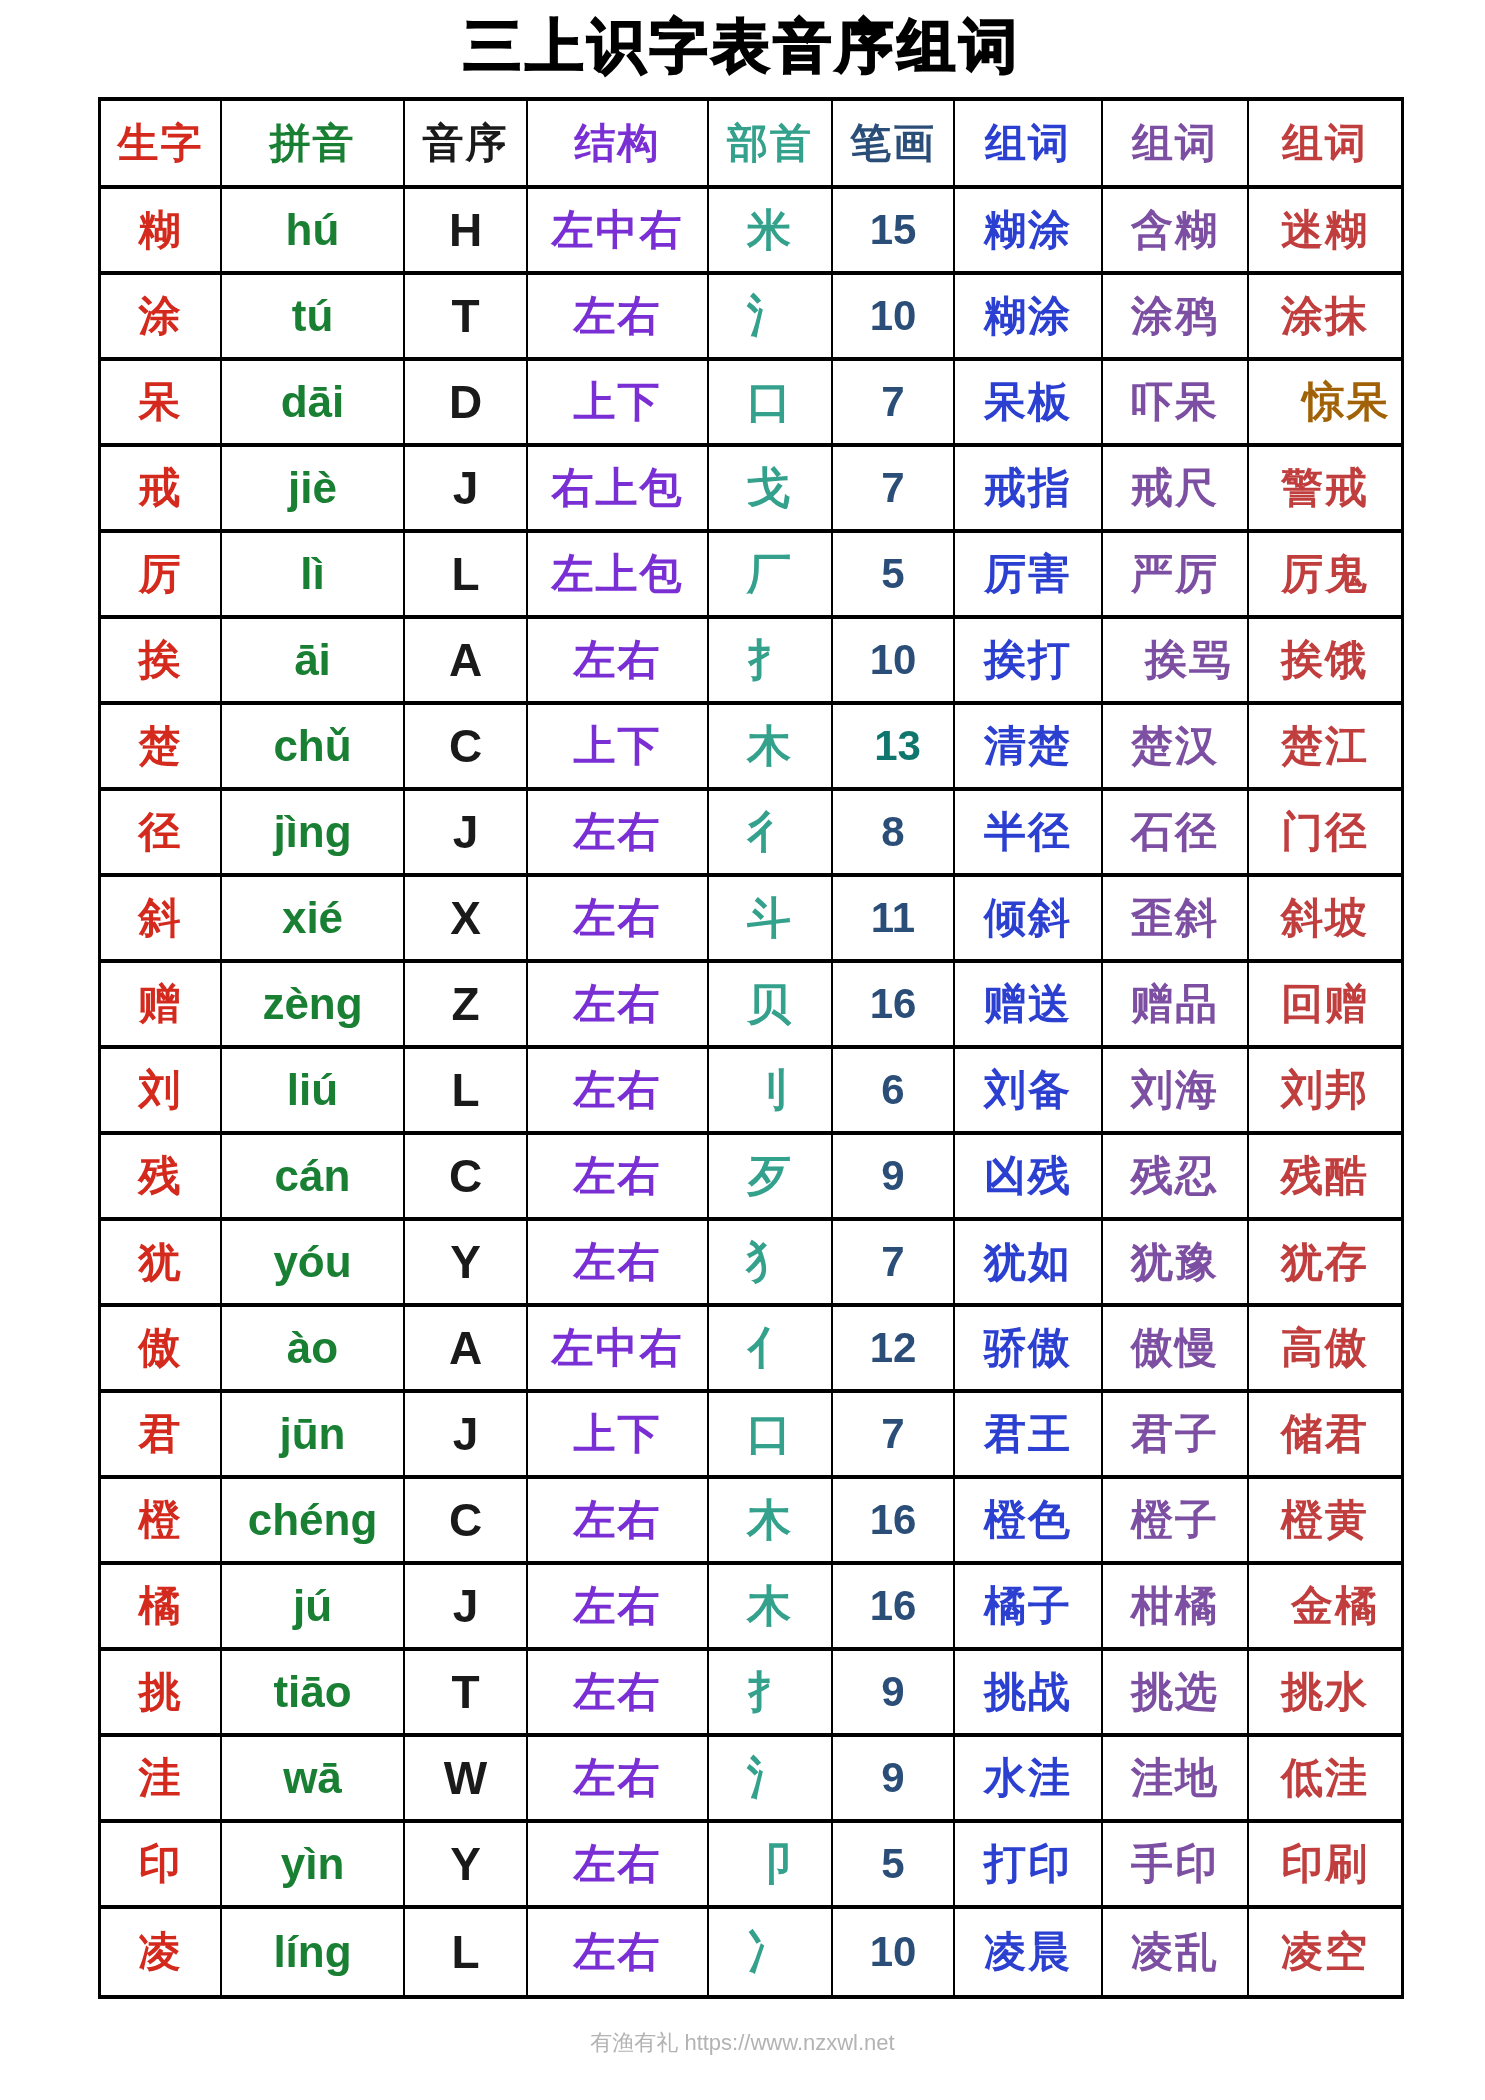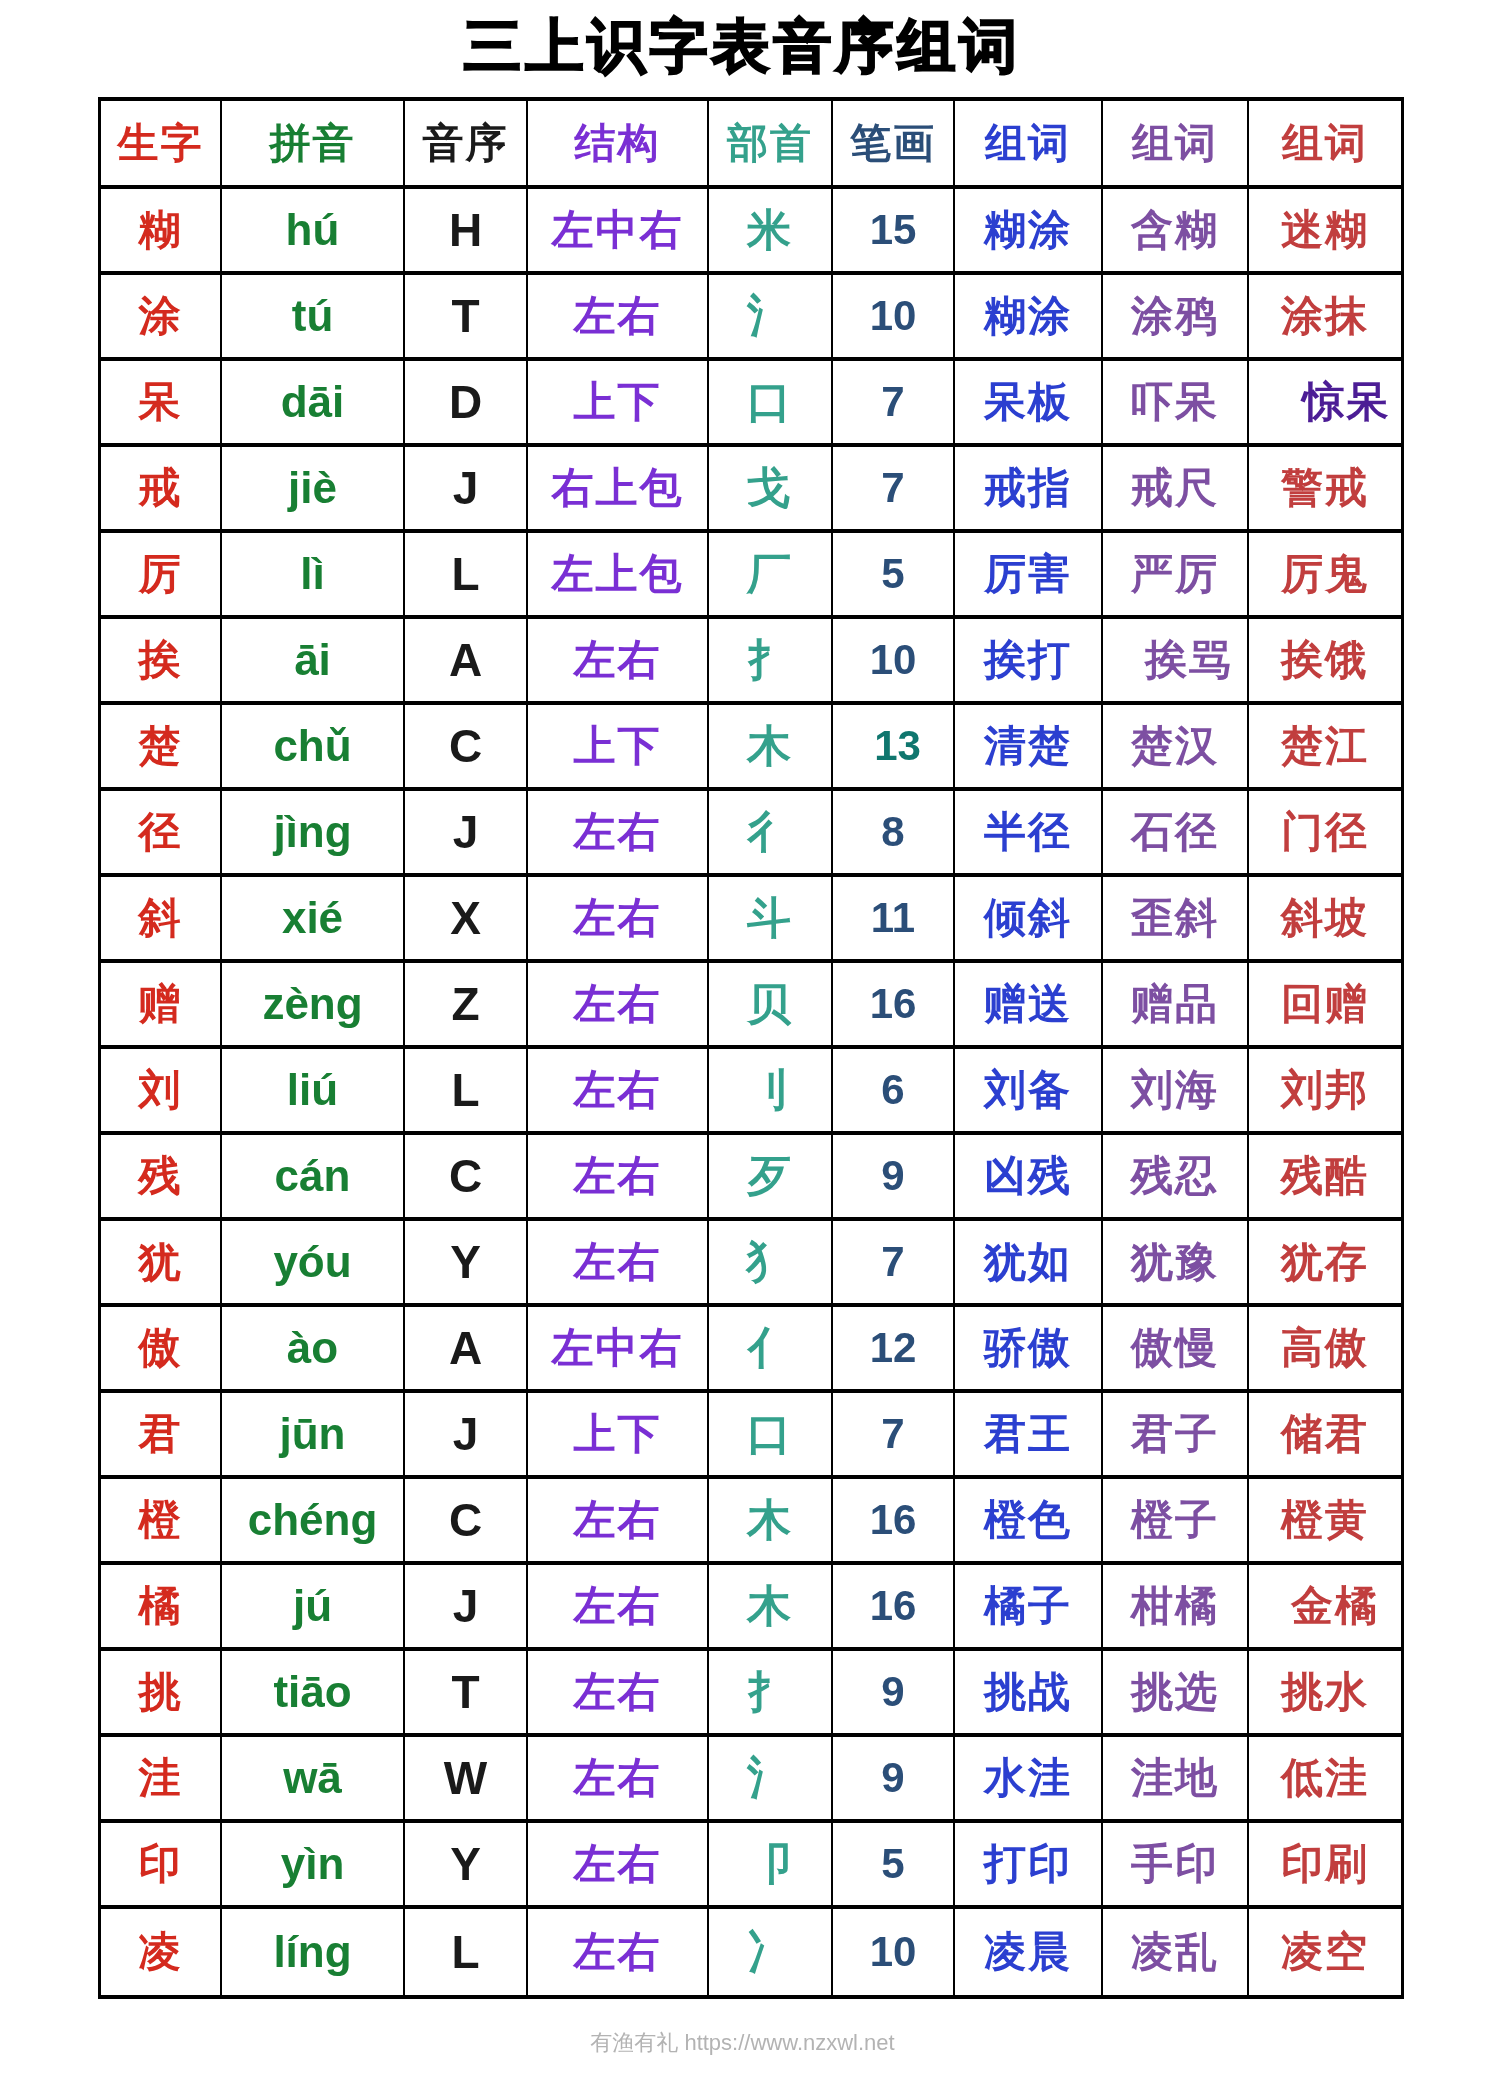--- a/index.html
+++ b/index.html
@@ -112,21 +112,21 @@
       </div>
       <div class="row">
         <div class="cell char" style="color: rgb(212, 42, 30);">呆</div>
         <div class="cell pinyin" style="color: rgb(24, 127, 51);">dāi</div>
         <div class="cell initial" style="color: rgb(26, 26, 26);">D</div>
         <div class="cell structure" style="color: rgb(122, 47, 212);">上下</div>
         <div class="cell radical" style="color: rgb(52, 161, 140);">口</div>
         <div class="cell strokes" style="color: rgb(43, 78, 120);">7</div>
         <div class="cell word1" style="color: rgb(43, 63, 208);">呆板</div>
         <div class="cell word2" style="color: rgb(125, 79, 162);">吓呆</div>
-        <div class="cell word3" style="color: #4c1d95; margin-left: 43px;">惊呆</div>
+        <div class="cell word3" style="color: #a16207; margin-left: 43px;">惊呆</div>
       </div>
       <div class="row">
         <div class="cell char" style="color: rgb(212, 42, 30);">戒</div>
         <div class="cell pinyin" style="color: rgb(24, 127, 51);">jiè</div>
         <div class="cell initial" style="color: rgb(26, 26, 26);">J</div>
         <div class="cell structure" style="color: rgb(122, 47, 212);">右上包</div>
         <div class="cell radical" style="color: rgb(52, 161, 140);">戈</div>
         <div class="cell strokes" style="color: rgb(43, 78, 120);">7</div>
         <div class="cell word1" style="color: rgb(43, 63, 208);">戒指</div>
         <div class="cell word2" style="color: rgb(125, 79, 162);">戒尺</div>

